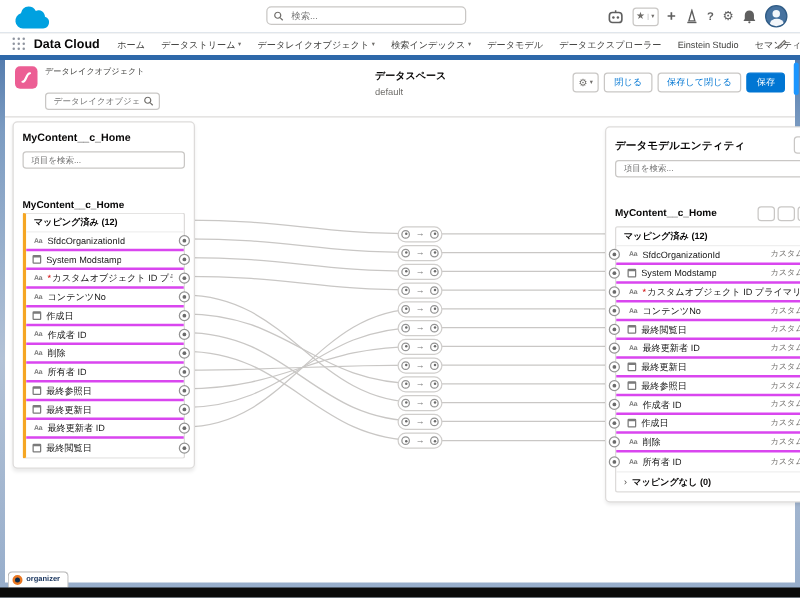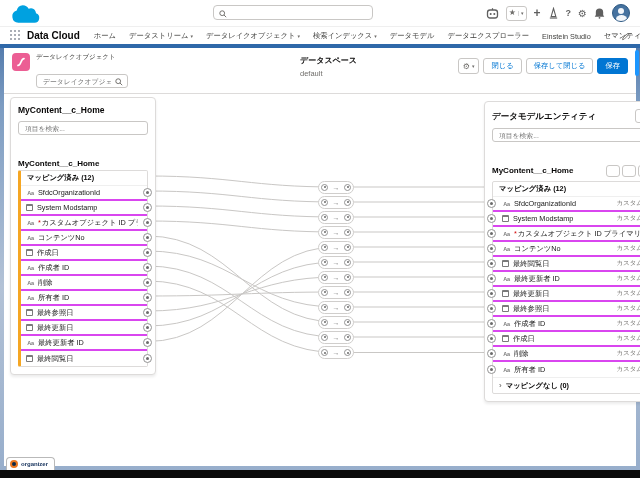--- a/index.html
+++ b/index.html
@@ -21,21 +21,21 @@
   .gi-gear{font-size:10px;}
   .avatar{width:16px;height:16px;border-radius:50%;background:#46729f;position:relative;overflow:hidden;border:1px solid #2f5b85;}
   .avatar::before{content:"";position:absolute;left:5px;top:3px;width:6px;height:6px;border-radius:50%;background:#f3f6fa;}
   .avatar::after{content:"";position:absolute;left:2.5px;top:10px;width:11px;height:8px;border-radius:50%;background:#f3f6fa;}
   
   .gnav{position:absolute;top:26px;left:0;right:0;height:18px;background:#fff;border-top:1px solid #efefef;display:flex;align-items:center;z-index:2;padding:0 10px;box-sizing:border-box;}
   .waffle{width:11px;height:11px;position:relative;margin-right:6px;flex:0 0 auto;}
   .waffle::before{content:"";position:absolute;left:0;top:0;width:2.2px;height:2.2px;border-radius:50%;background:#8e939e;
     box-shadow:4px 0 #8e939e,8px 0 #8e939e,0 4px #8e939e,4px 4px #8e939e,8px 4px #8e939e,0 8px #8e939e,4px 8px #8e939e,8px 8px #8e939e;}
   .appname{font-size:10px;font-weight:700;color:#080707;margin-right:14px;white-space:nowrap;}
-  .navitems{display:flex;align-items:flex-end;gap:13px;flex:1;min-width:0;}
+  .navitems{display:flex;align-items:flex-start;gap:13px;flex:1;min-width:0;}
   .navitem{display:flex;align-items:center;gap:2px;font-size:7.3px;color:#3e3e3c;white-space:nowrap;}
   .navitem .caret{font-size:5px;color:#706e6b;}
   .nav-pencil{color:#706e6b;margin-left:6px;}
   .strip{position:absolute;top:44px;left:0;right:0;height:4px;background:#2e68a9;z-index:2;}
   
   .sheet{position:absolute;top:48px;left:4px;right:4px;bottom:12px;background:#fff;border-radius:4px 4px 0 0;z-index:1;}
   .pagehead{position:absolute;top:0;left:0;right:0;height:45px;border-bottom:1px solid #dddbda;background:#fff;}
   .tile{position:absolute;left:8px;top:5px;width:18px;height:18px;border-radius:4px;background:#ec5e94;display:flex;align-items:center;justify-content:center;}
   .objtype{position:absolute;left:32px;top:5px;font-size:6.5px;color:#3e3e3c;}
   .ptitle{position:absolute;left:32px;top:13px;font-size:9px;font-weight:700;color:#080707;}
@@ -107,20 +107,21 @@
           <path d="M14.5 3.5a7.2 7.2 0 0 1 6.4 3.9 5.6 5.6 0 0 1 8 5 5.3 5.3 0 0 1-1.6 10.3H9.6A6.8 6.8 0 0 1 7.9 9.4 7.2 7.2 0 0 1 14.5 3.5z" fill="#00A1E0"></path>
         </svg>
     </span>
     <div class="gsearch">
       <span>
         <svg width="8" height="8" viewBox="0 0 10 10">
             <circle cx="4" cy="4" r="3" fill="none" stroke="#706e6b" stroke-width="1.2"></circle>
             <path d="M6.3 6.3 L9 9" stroke="#706e6b" stroke-width="1.2"></path>
           </svg>
       </span>
+      <input placeholder="検索..." style="">
     </div>
     <div class="gicons">
       <span class="gi gi-einstein">
         <svg width="13" height="13" viewBox="0 0 13 13">
             <rect x="1.5" y="3" width="10" height="8" rx="2.5" fill="none" stroke="#5f5f5f" stroke-width="1.3"></rect>
             <circle cx="4.7" cy="7" r="1" fill="#5f5f5f"></circle>
             <circle cx="8.3" cy="7" r="1" fill="#5f5f5f"></circle>
             <path d="M6.5 3V1.2" stroke="#5f5f5f" stroke-width="1.2"></path>
           </svg>
       </span>

